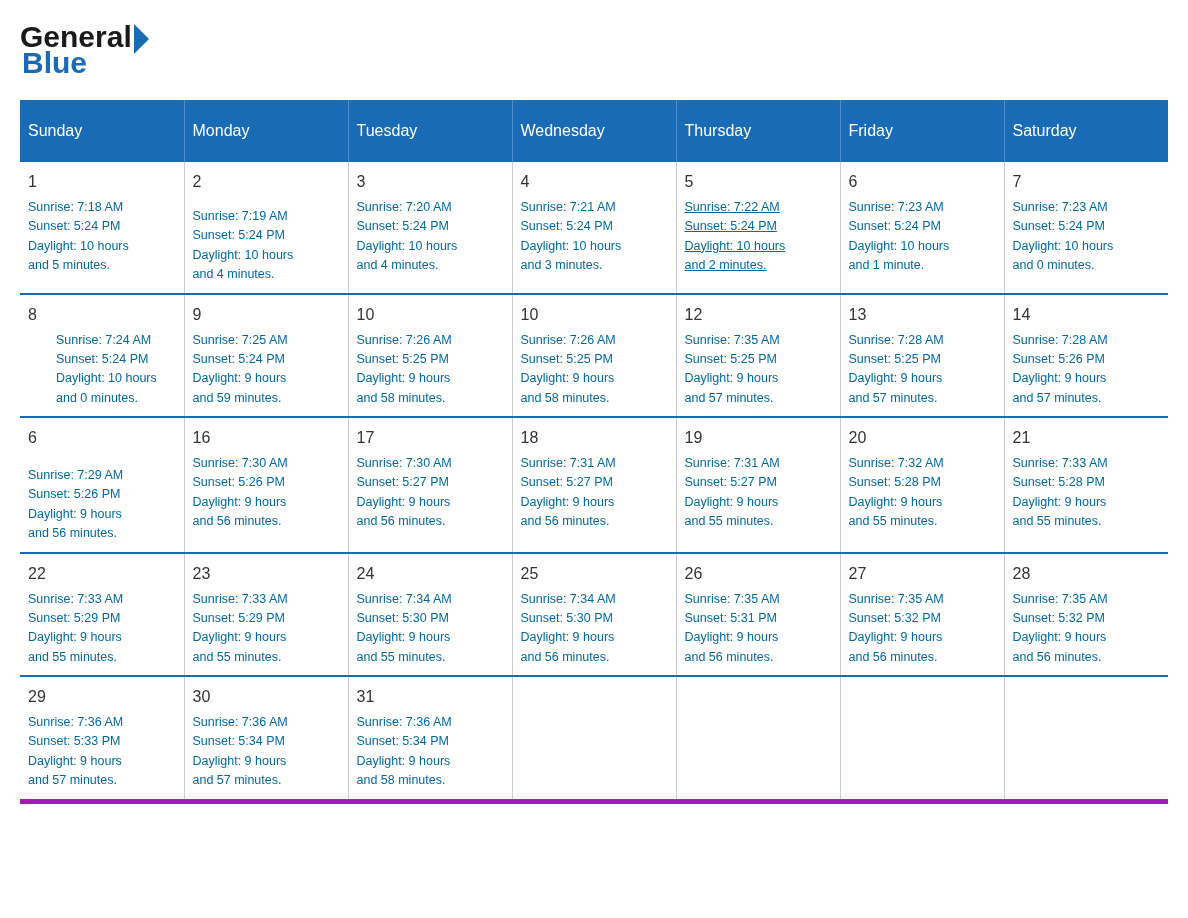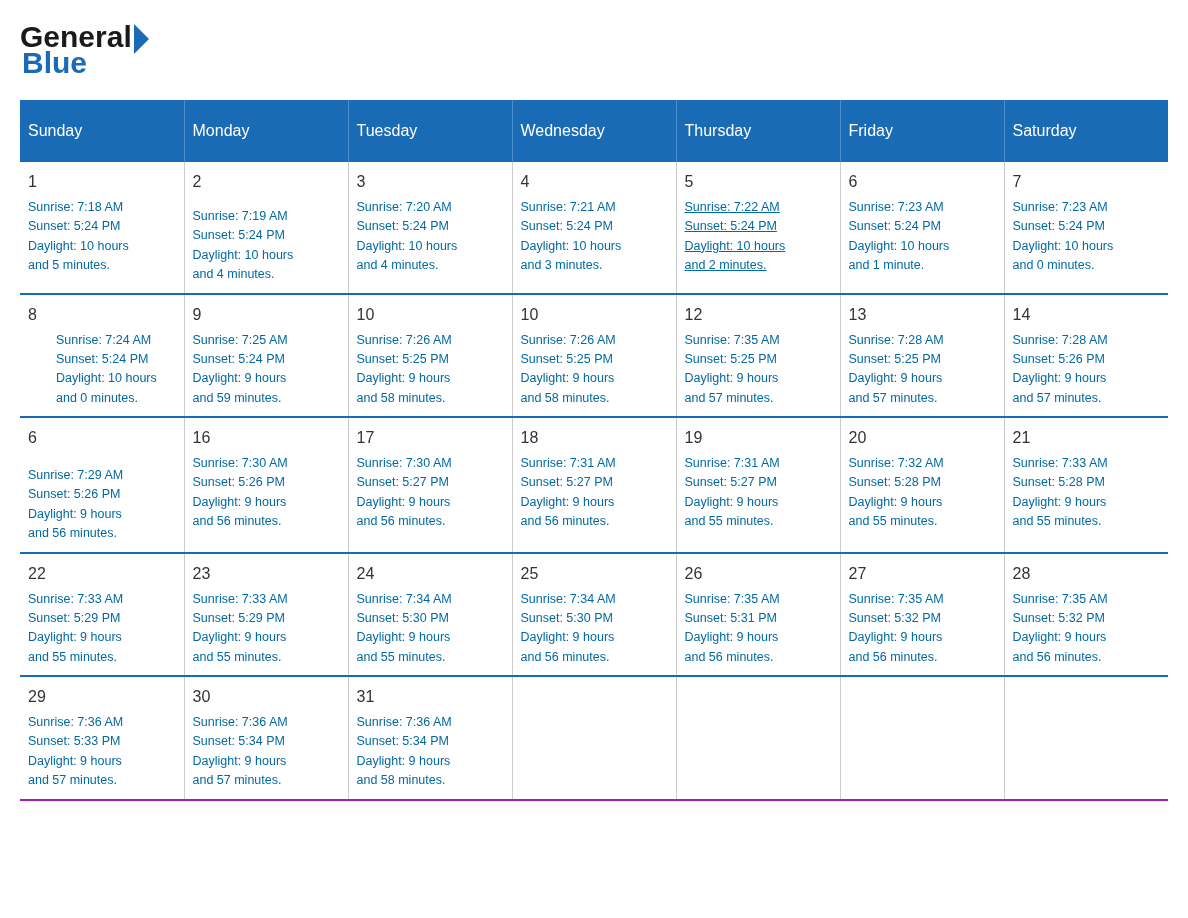--- a/index.html
+++ b/index.html
@@ -70,21 +70,21 @@
       font-weight: normal;
       margin-bottom: 4px;
       display: block;
     }
     .day-info {
       font-size: 12.5px;
       color: #0369a1;
       line-height: 1.55;
     }
     tr:last-child td {
-      border-bottom: 2px solid #a21caf;
+      border-bottom: 5px solid #a21caf;
     }
   </style>
 </head>
 <body>
 
 <div class="header">
   <div class="logo">
     <div style="display:flex;align-items:center;">
       <span style="font-size:30px;font-weight:bold;color:#1a1a1a;font-family:Arial,sans-serif;">General</span>
       <div style="width:0;height:0;border-left:15px solid #1a6bb5;border-top:15px solid transparent;border-bottom:15px solid transparent;margin-left:2px;margin-top:3px;"></div>

